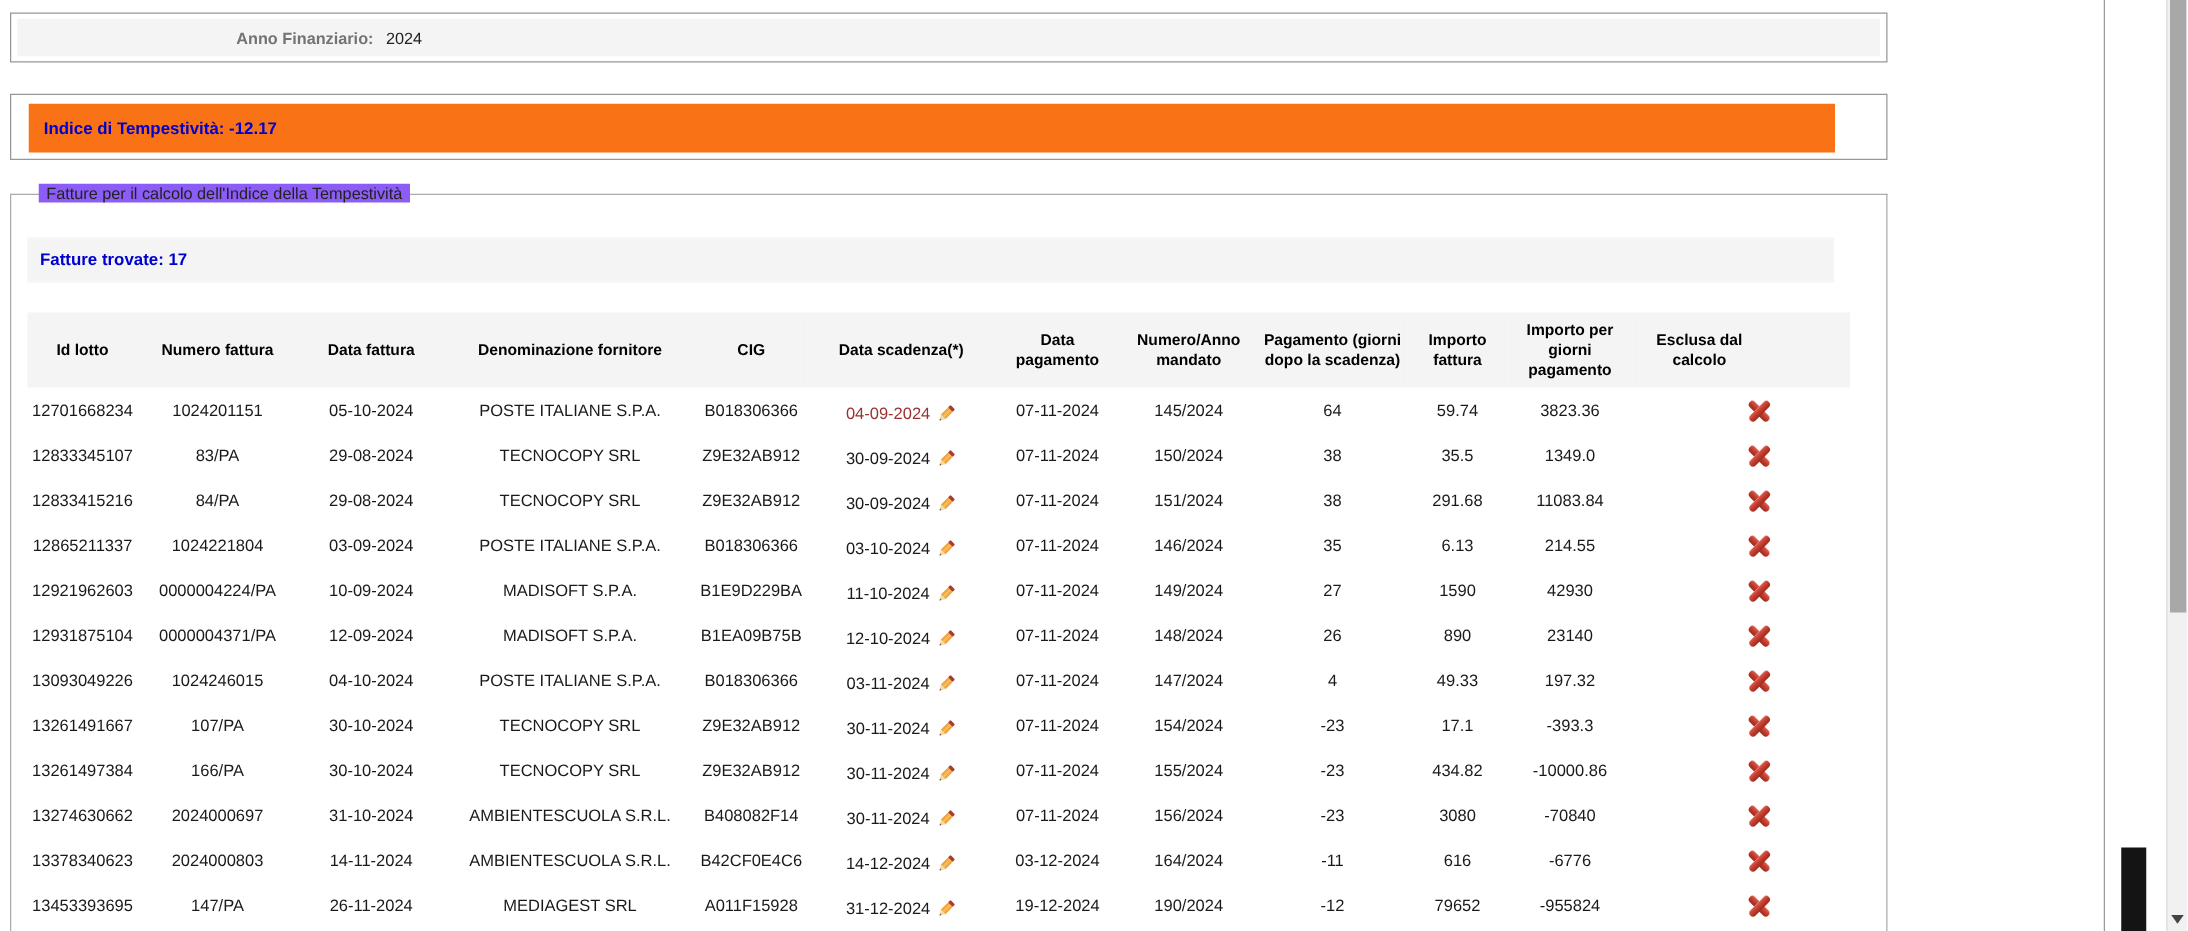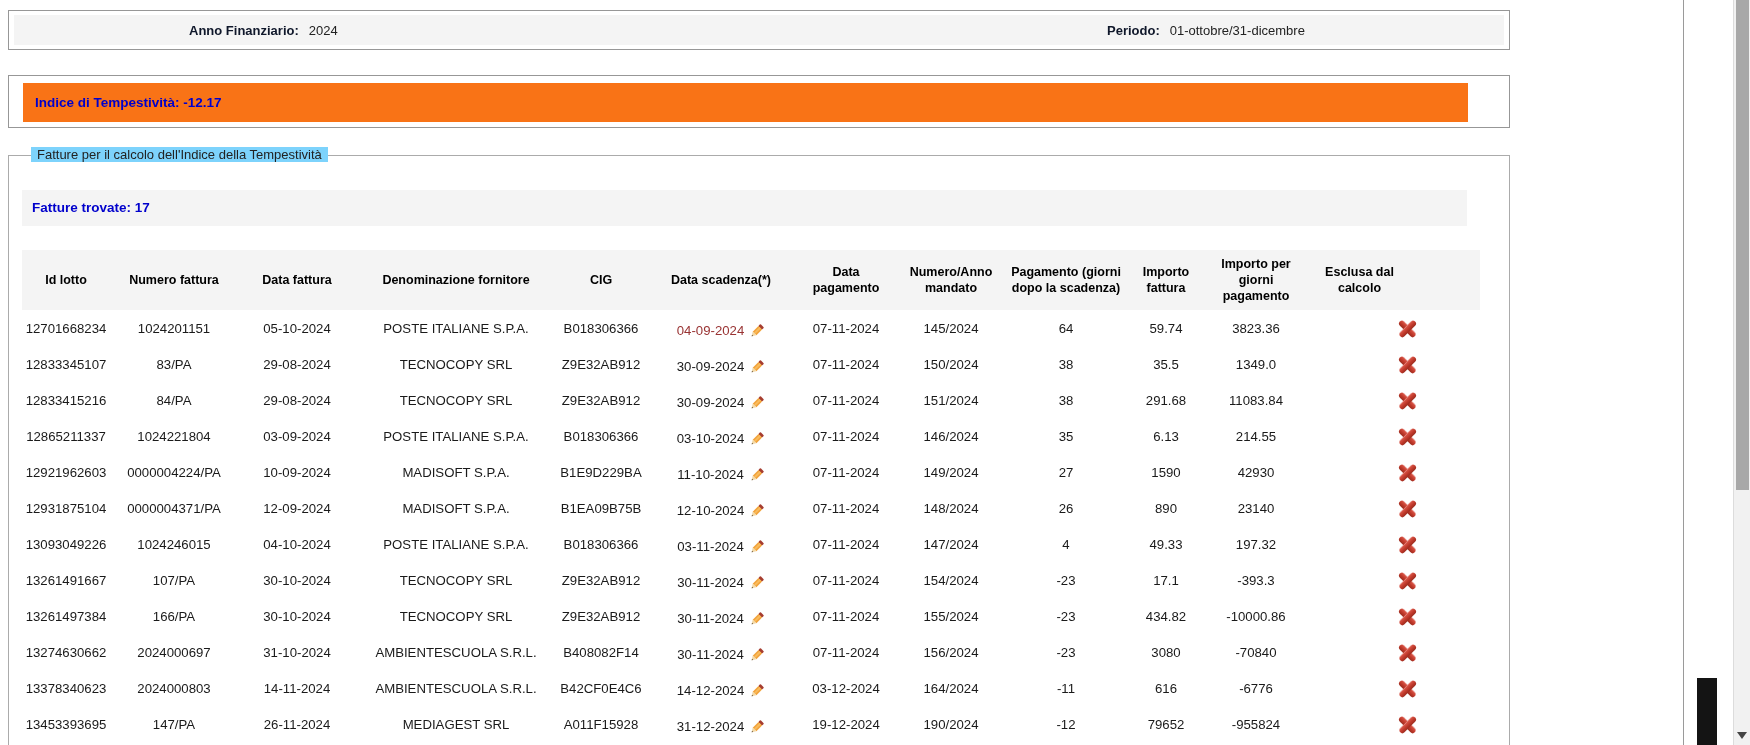--- a/index.html
+++ b/index.html
@@ -5,32 +5,32 @@
   html,body{margin:0;padding:0;}
   body{
     width:1750px;height:745px;overflow:hidden;position:relative;
     background:#ffffff;font-family:"Liberation Sans", sans-serif;color:#1a1a1a;
   }
   
   .panel{position:absolute;border:1px solid #979797;background:#fff;box-sizing:border-box;}
   #panel-top{left:8px;top:10px;width:1502px;height:40px;}
   #panel-top .inner{position:absolute;left:5px;top:4px;right:5px;bottom:4px;background:#f4f4f4;}
   .hgroup{position:absolute;top:0;height:31px;line-height:31px;font-size:13px;white-space:nowrap;}
-  .hgroup .lbl{font-weight:bold;color:#0f172a;}
+  .hgroup .lbl{font-weight:bold;color:#737373;}
   .hgroup .val{margin-left:10px;color:#222;}
   #g-anno{left:175px;} #g-periodicita{left:578px;} #g-periodo{left:1093px;}
   
   #panel-banner{left:8px;top:75px;width:1502px;height:53px;}
   #banner-bar{position:absolute;left:14px;top:7px;width:1445px;height:39px;background:#f97316;
     line-height:39px;padding-left:12px;box-sizing:border-box;
     font-size:13.5px;font-weight:bold;color:#0000cc;}
   
   #fatture-fieldset{position:absolute;left:8px;top:155px;width:1502px;height:600px;
     border:1px solid #ababab;border-bottom:none;box-sizing:border-box;}
-  #fieldset-legend{position:absolute;left:22px;top:-9px;background:#7dd3fc;padding:0 6px;
+  #fieldset-legend{position:absolute;left:22px;top:-9px;background:#8b5cf6;padding:0 6px;
     font-size:13px;color:#222;white-space:nowrap;}
   
   #results-bar{position:absolute;left:22px;top:190px;width:1445px;height:36px;background:#f4f4f4;
     line-height:36px;padding-left:10px;box-sizing:border-box;
     font-size:13.5px;font-weight:bold;color:#0000cc;}
   
   #invoice-table{position:absolute;left:22px;top:250px;width:1458px;border-collapse:collapse;table-layout:fixed;}
   #invoice-table th{
     background:#f4f4f4;font-size:12.5px;font-weight:bold;color:#000;
     text-align:center;vertical-align:middle;height:60px;padding:2px 3px;line-height:1.3;box-sizing:border-box;}
@@ -58,23 +58,20 @@
   #scroll-down-arrow{position:absolute;left:3px;top:732px;width:0;height:0;
     border-left:5px solid transparent;border-right:5px solid transparent;border-top:7px solid #444;}
 </style>
 </head>
 <body>
 
 <div class="panel" id="panel-top">
   <div class="inner">
     <div class="hgroup" id="g-anno">
       <span class="lbl">Anno Finanziario:</span><span class="val">2024</span>
-    </div>
-    <div class="hgroup" id="g-periodo">
-      <span class="lbl">Periodo:</span><span class="val">01-ottobre/31-dicembre</span>
     </div>
   </div>
 </div>
 
 <div class="panel" id="panel-banner">
   <div id="banner-bar">Indice di Tempestività: -12.17</div>
 </div>
 
 <div id="fatture-fieldset">
   <div id="fieldset-legend">Fatture per il calcolo dell'Indice della Tempestività</div>

